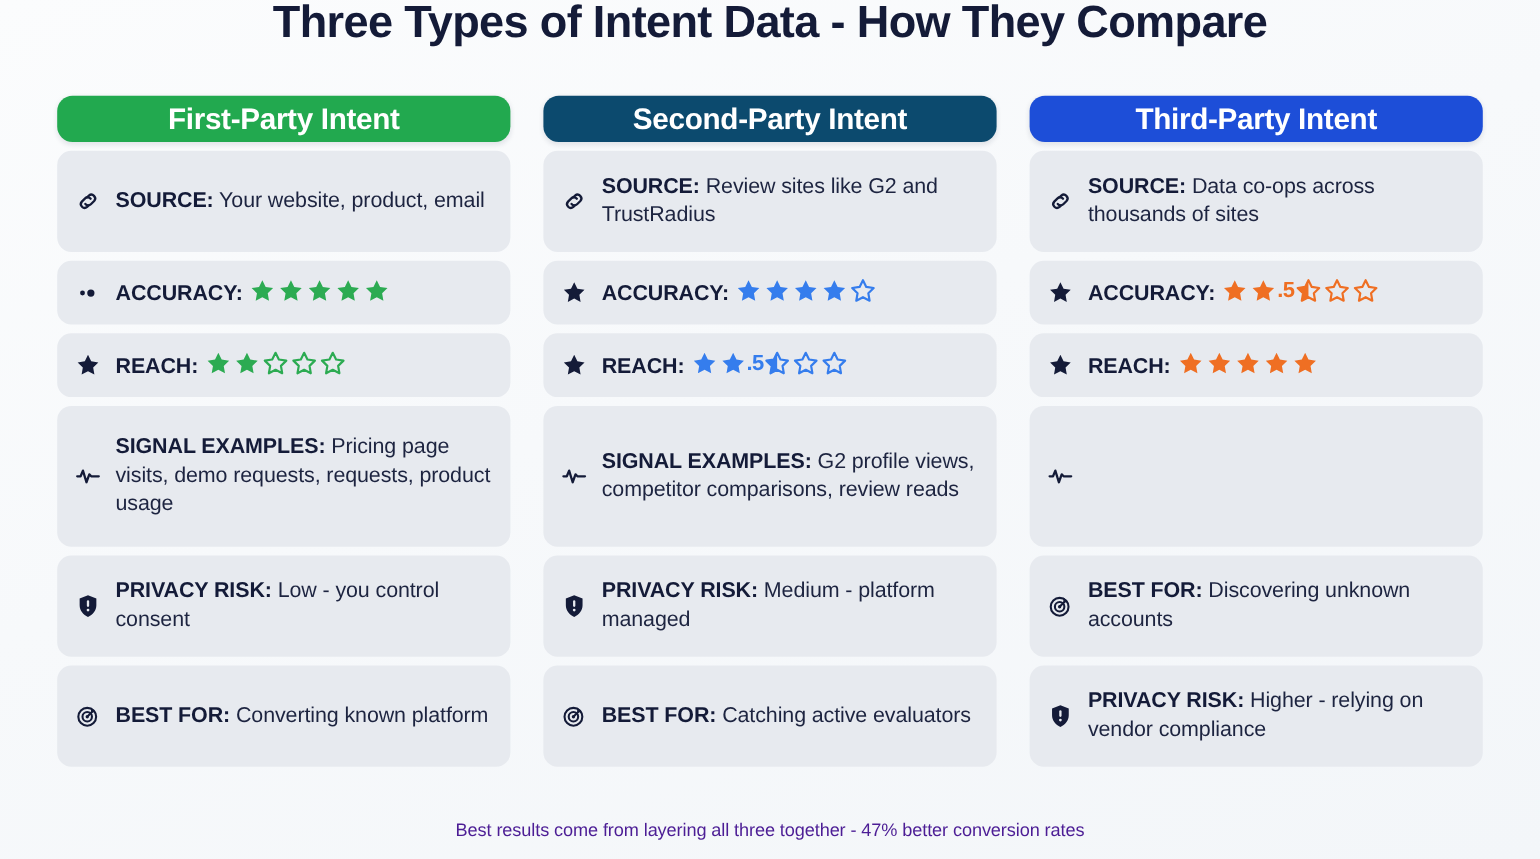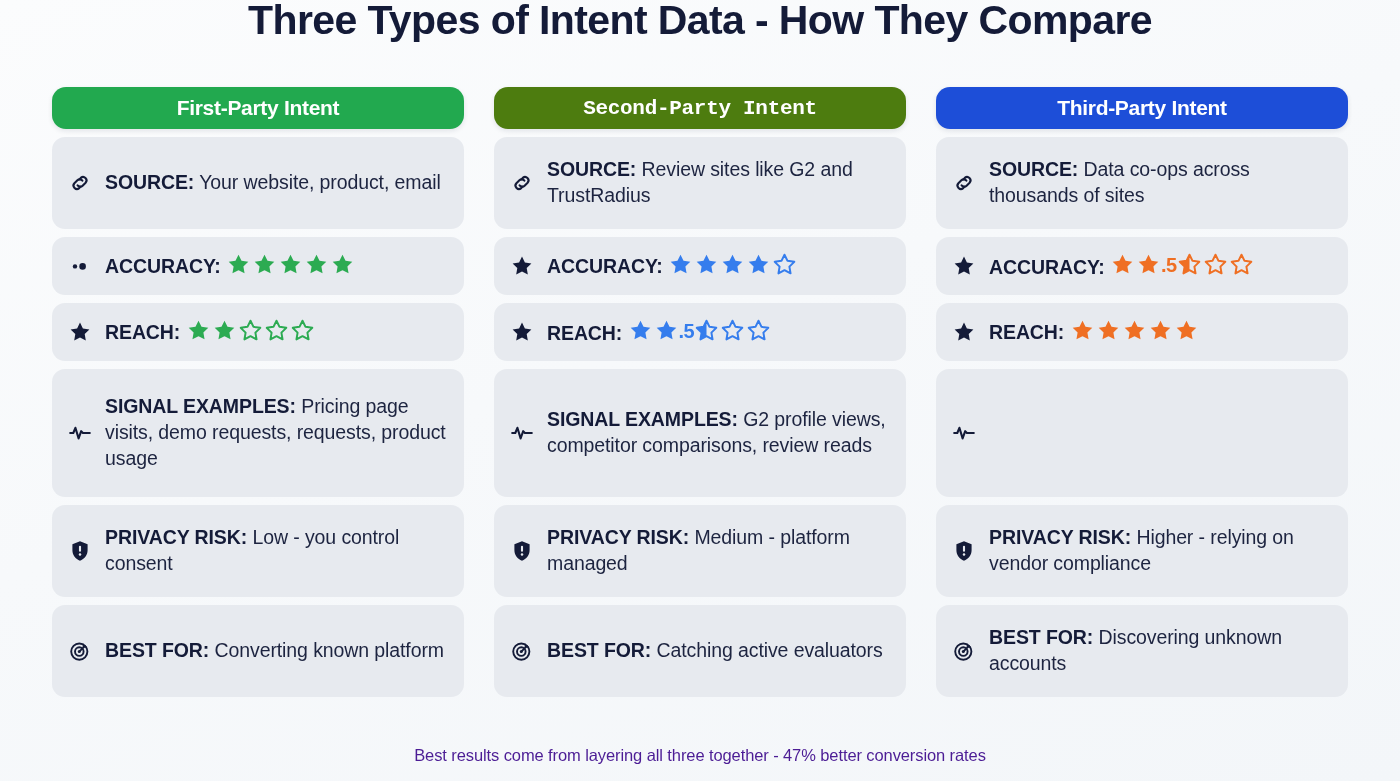--- a/index.html
+++ b/index.html
@@ -53,29 +53,29 @@
     row-gap: 8px;
   }
 
   
   .col-header {
     border-radius: 14px;
     display: flex;
     align-items: center;
     justify-content: center;
     color: #ffffff;
-    font-size: 21px;
+    font-size: 27px;
     font-weight: 700;
     letter-spacing: -0.3px;
     white-space: nowrap;
     box-shadow: 0 2px 5px rgba(20, 27, 56, 0.10);
     margin-top: 22px;
   }
   .col-header.green  { background: #22a94f; }
-  .col-header.blue   { background: #4d7c0f; font-family: Liberation Mono, monospace; }
+  .col-header.blue   { background: #0c4a6e; }
   .col-header.orange { background: #1d4ed8; }
 
   
   .row {
     background: #e7eaef;
     border-radius: 13px;
     padding: 9px 16px 9px 15px;
     display: flex;
     align-items: center;
     gap: 12px;
@@ -463,37 +463,37 @@
         <div class="row">
           <span class="row-icon">
             <svg width="24" height="24" viewBox="0 0 24 24" fill="none" aria-hidden="true">
               <path d="M2.2 12h3.1l2.1-5.2 3.2 10.6 2.6-7.2 1.7 1.8h6.9" stroke="currentColor" stroke-width="2.1" stroke-linecap="round" stroke-linejoin="round"></path>
             </svg>
           </span>
         </div>
         <div class="row">
           <span class="row-icon">
             <svg width="24" height="24" viewBox="0 0 24 24" fill="none" aria-hidden="true">
-              <path d="M12 2.2l7.6 3v6c0 5-3.25 8.6-7.6 10.6C7.65 19.8 4.4 16.2 4.4 11.2v-6l7.6-3z" fill="currentColor"></path>
-              <rect x="10.95" y="6.7" width="2.1" height="6.1" rx="1.05" fill="#e7eaef"></rect>
-              <circle cx="12" cy="15.6" r="1.25" fill="#e7eaef"></circle>
-            </svg>
-          </span>
-          <div class="row-body"><span class="row-label">PRIVACY RISK:</span> <span class="row-value">Higher - relying on vendor compliance</span></div>
-        </div>
-        <div class="row">
-          <span class="row-icon">
-            <svg width="24" height="24" viewBox="0 0 24 24" fill="none" aria-hidden="true">
               <circle cx="11.3" cy="12.6" r="8.1" stroke="currentColor" stroke-width="1.9"></circle>
               <circle cx="11.3" cy="12.6" r="4.3" stroke="currentColor" stroke-width="1.9"></circle>
               <circle cx="11.3" cy="12.6" r="1.5" fill="currentColor"></circle>
               <path d="M11.3 12.6l5.4-5.4" stroke="currentColor" stroke-width="1.9" stroke-linecap="round"></path>
               <path d="M15.1 4.2l1.7 2.1 2.3 1.4-3.3 1.1-1.2-1.2.5-3.4z" fill="currentColor"></path>
             </svg>
           </span>
           <div class="row-body"><span class="row-label">BEST FOR:</span> <span class="row-value">Discovering unknown accounts</span></div>
         </div>
+        <div class="row">
+          <span class="row-icon">
+            <svg width="24" height="24" viewBox="0 0 24 24" fill="none" aria-hidden="true">
+              <path d="M12 2.2l7.6 3v6c0 5-3.25 8.6-7.6 10.6C7.65 19.8 4.4 16.2 4.4 11.2v-6l7.6-3z" fill="currentColor"></path>
+              <rect x="10.95" y="6.7" width="2.1" height="6.1" rx="1.05" fill="#e7eaef"></rect>
+              <circle cx="12" cy="15.6" r="1.25" fill="#e7eaef"></circle>
+            </svg>
+          </span>
+          <div class="row-body"><span class="row-label">PRIVACY RISK:</span> <span class="row-value">Higher - relying on vendor compliance</span></div>
+        </div>
       </div>
     </div>
 
   <div class="footer">Best results come from layering all three together - 47% better conversion rates</div>
 
 </div>
 
 </body></html>

